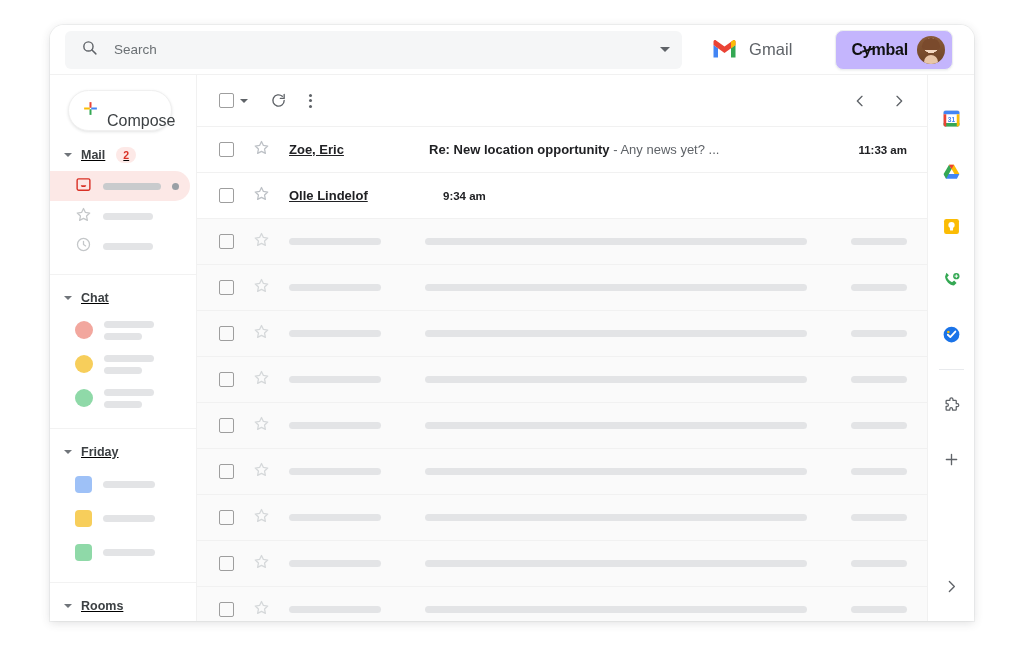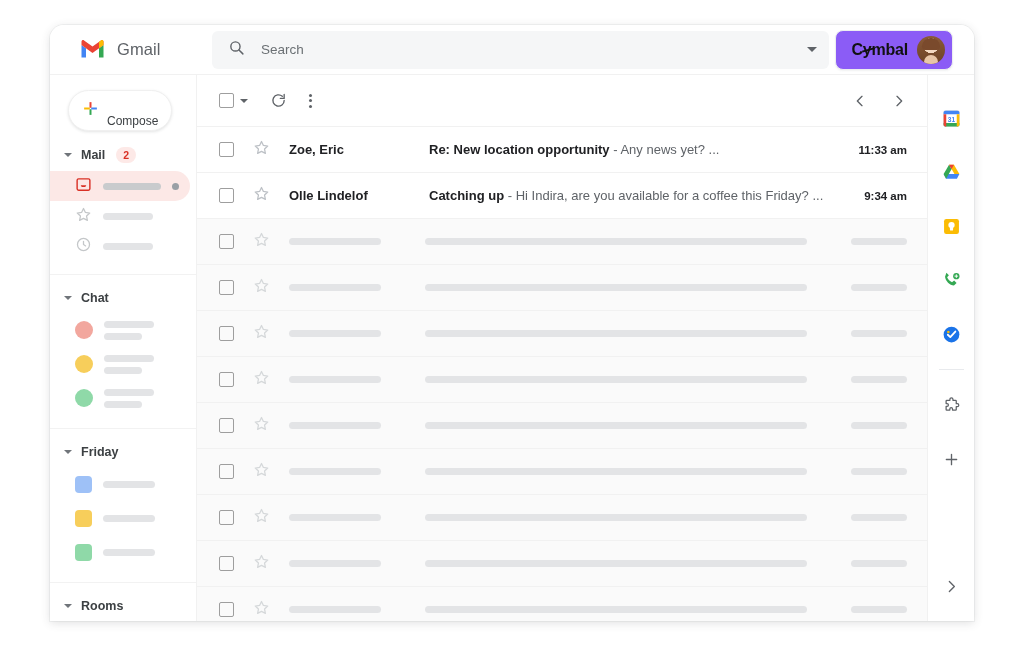--- a/index.html
+++ b/index.html
@@ -38,21 +38,21 @@
     display: flex; align-items: center; padding: 0 12px 0 16px; gap: 16px;
     max-width: 617px;
   }
   #searchbar .srch-text { flex: 1 1 auto; font-size: 13.5px; color: #6b7074; }
   #searchbar .caret-dn { width: 0; height: 0; border-left: 5px solid transparent; border-right: 5px solid transparent; border-top: 5.5px solid #5f6368; }
 
   #account-chip {
     margin-left: auto; margin-right: 21px;
     height: 40px; display: flex; align-items: center; gap: 9px;
     padding: 0 7px 0 15px; border-radius: 8px;
-    border: 1px solid #eceef0; background: #8b5cf6;
+    border: 1px solid #eceef0; background: #c4b5fd;
     box-shadow: 0 1px 2px rgba(60,64,67,.07);
   }
   #account-chip .cymbal-logo { font-size: 16px; font-weight: 700; color: #111; letter-spacing: -.2px; position: relative; }
   #account-chip .cymbal-logo::after {
     content: ""; position: absolute; left: 11px; top: 49%;
     width: 12px; height: 1.7px; background: #111; transform: rotate(-16deg);
   }
   .avatar {
     width: 28px; height: 28px; border-radius: 50%;
     background: radial-gradient(circle at 50% 34%, #f4d9c2 0 32%, rgba(0,0,0,0) 33%), linear-gradient(#8a5a38, #6d4326);
@@ -70,23 +70,23 @@
     border-right: 1px solid #f1f1f1;
     overflow: hidden;
   }
   #compose-btn {
     margin: 15px 0 0 18px; width: 104px; height: 41px;
     border: 1px solid #f0f0f0; border-radius: 21px; background: #fff;
     box-shadow: 0 1px 3px rgba(60,64,67,.14);
     display: flex; align-items: center; gap: 8px; padding-left: 13px;
     cursor: pointer;
   }
-  #compose-btn .cmp-label { font-size: 12px; color: #3c4043; margin-top: 20px; }
-
-  .sect { border-bottom: 1px solid #f2f2f2; padding-bottom: 13px; }
+  #compose-btn .cmp-label { font-size: 16px; color: #3c4043; margin-top: 20px; }
+
+  .sect { border-bottom: 1px solid #f2f2f2; padding-bottom: 13px; text-decoration: underline; }
   .sect-head { display: flex; align-items: center; gap: 9px; padding: 16px 0 8px 14px; }
   .sect-head .tri { width:0;height:0;border-left:4px solid transparent;border-right:4px solid transparent;border-top:4.5px solid #70757a; }
   .sect-head .sect-title { font-size: 12.5px; font-weight: 700; color: #3c4043; }
   .sect-head .badge {
     font-size: 10.5px; color: #d93025; background: #fde9e7;
     border-radius: 9px; padding: 2px 7px; font-weight: 600; margin-left: 2px;
   }
 
   .nav-row { display: flex; align-items: center; gap: 11px; height: 30px; padding-left: 25px; position: relative; }
   .nav-row.active { background: #fce8e6; border-radius: 0 15px 15px 0; margin-right: 6px; }
@@ -116,21 +116,21 @@
 
   #list-scroll { flex: 1 1 auto; overflow: hidden; }
   .mail-row {
     display: flex; align-items: center; height: 46px;
     border-bottom: 1px solid #f1f1f1; padding: 0 20px 0 22px;
     cursor: pointer; background: #fff;
   }
   .mail-row.ph { background: #fafafa; }
   .mail-row .cbox { flex: 0 0 15px; }
   .star { margin: 0 19px 0 19px; flex: 0 0 17px; }
-  .sender { width: 140px; flex: 0 0 140px; font-size: 13px; font-weight: 700; color: #202124; white-space: nowrap; overflow: hidden; }
+  .sender { width: 140px; flex: 0 0 140px; font-size: 13px; font-weight: 700; color: #202124; white-space: nowrap; overflow: hidden; text-decoration: underline; }
   .subject { flex: 1 1 auto; font-size: 13px; color: #5f6368; white-space: nowrap; overflow: hidden; min-width: 0; }
   .subject b { color: #202124; font-weight: 700; }
   .time { flex: 0 0 auto; font-size: 11.5px; font-weight: 700; color: #202124; padding-left: 14px; }
   .ph .sender-skel { width: 92px; flex: 0 0 92px; }
   .ph .subj-skel { flex: 1 1 auto; margin-right: 44px; }
   .ph .time-skel { width: 56px; flex: 0 0 56px; }
 
   
   #right-rail {
     width: 47px; flex: 0 0 47px; background: #fff;
@@ -141,43 +141,43 @@
   .rail-btn { width: 47px; height: 54px; display: flex; align-items: center; justify-content: center; cursor: pointer; }
   #rail-div { width: 25px; height: 1px; background: #e8eaed; margin: 8px 0; }
   #rail-expand { margin-top: auto; margin-bottom: 8px; }
 </style>
 </head>
 <body>
 
 <div id="app-window">
 
   <div id="header">
+
+    <div id="searchbar">
+      <span>
+        <svg width="17" height="17" viewBox="0 0 24 24" fill="none" stroke="#5f6368" stroke-width="2">
+          <circle cx="10.5" cy="10.5" r="6.5"></circle>
+            <path d="M15.5 15.5 21 21" stroke-linecap="round"></path>
+        </svg>
+      </span>
+      <span class="srch-text">Search</span>
+      <span class="caret-dn"></span>
+    </div>
 
     <div id="brand">
       <span>
         <svg width="27" height="20" viewBox="0 0 52 40">
           <path d="M4 36V12l22 16L48 12v24a3 3 0 0 1-3 3h-6V20.5L26 30 13 20.5V39H7a3 3 0 0 1-3-3z" fill="#fff"></path>
           <path d="M4 39h9V20.5L4 13.8z" fill="#4285f4"></path>
           <path d="M39 39h9V13.8l-9 6.7z" fill="#34a853"></path>
           <path d="M4 13.8 26 30l22-16.2V7.3c0-2.6-3-4-5.1-2.5L26 17 9.1 4.8C7 3.3 4 4.7 4 7.3z" fill="#ea4335"></path>
           <path d="M48 13.8V7.3c0-2.6-3-4-5.1-2.5L39 7.6v12.9z" fill="#fbbc04"></path>
         </svg>
       </span>
       <span class="gmail-word">Gmail</span>
-    </div>
-
-    <div id="searchbar">
-      <span>
-        <svg width="17" height="17" viewBox="0 0 24 24" fill="none" stroke="#5f6368" stroke-width="2">
-          <circle cx="10.5" cy="10.5" r="6.5"></circle>
-            <path d="M15.5 15.5 21 21" stroke-linecap="round"></path>
-        </svg>
-      </span>
-      <span class="srch-text">Search</span>
-      <span class="caret-dn"></span>
     </div>
 
     <div id="account-chip">
       <span class="cymbal-logo">Cymbal</span>
       <span class="avatar"></span>
     </div>
   </div>
 
   <div id="body-split">
 
@@ -333,21 +333,20 @@
         </div>
 
         <div class="mail-row">
           <span class="cbox"></span>
           <span class="star">
             <svg width="17" height="17" viewBox="0 0 24 24" fill="none" stroke="#bdc1c6" stroke-width="1.8" stroke-linejoin="round">
               <path d="M12 3.5l2.7 5.6 6.1.8-4.5 4.3 1.2 6.1L12 17.4l-5.5 2.9 1.2-6.1-4.5-4.3 6.1-.8z"></path>
             </svg>
           </span>
           <span class="sender">Olle Lindelof</span>
-          <span class="subject"><b>Catching up</b><span> - </span><span>Hi Indira, are you available for a coffee this Friday? ...</span></span>
           <span class="time">9:34 am</span>
         </div>
 
         <div id="ph-rows">
             <div class="mail-row ph">
               <span class="cbox"></span>
               <span class="star"><svg width="17" height="17" viewBox="0 0 24 24" fill="none" stroke="#d5d8da" stroke-width="1.8" stroke-linejoin="round">
                   <path d="M12 3.5l2.7 5.6 6.1.8-4.5 4.3 1.2 6.1L12 17.4l-5.5 2.9 1.2-6.1-4.5-4.3 6.1-.8z"></path>
                 </svg></span>
               <span class="skel sender-skel"></span>

